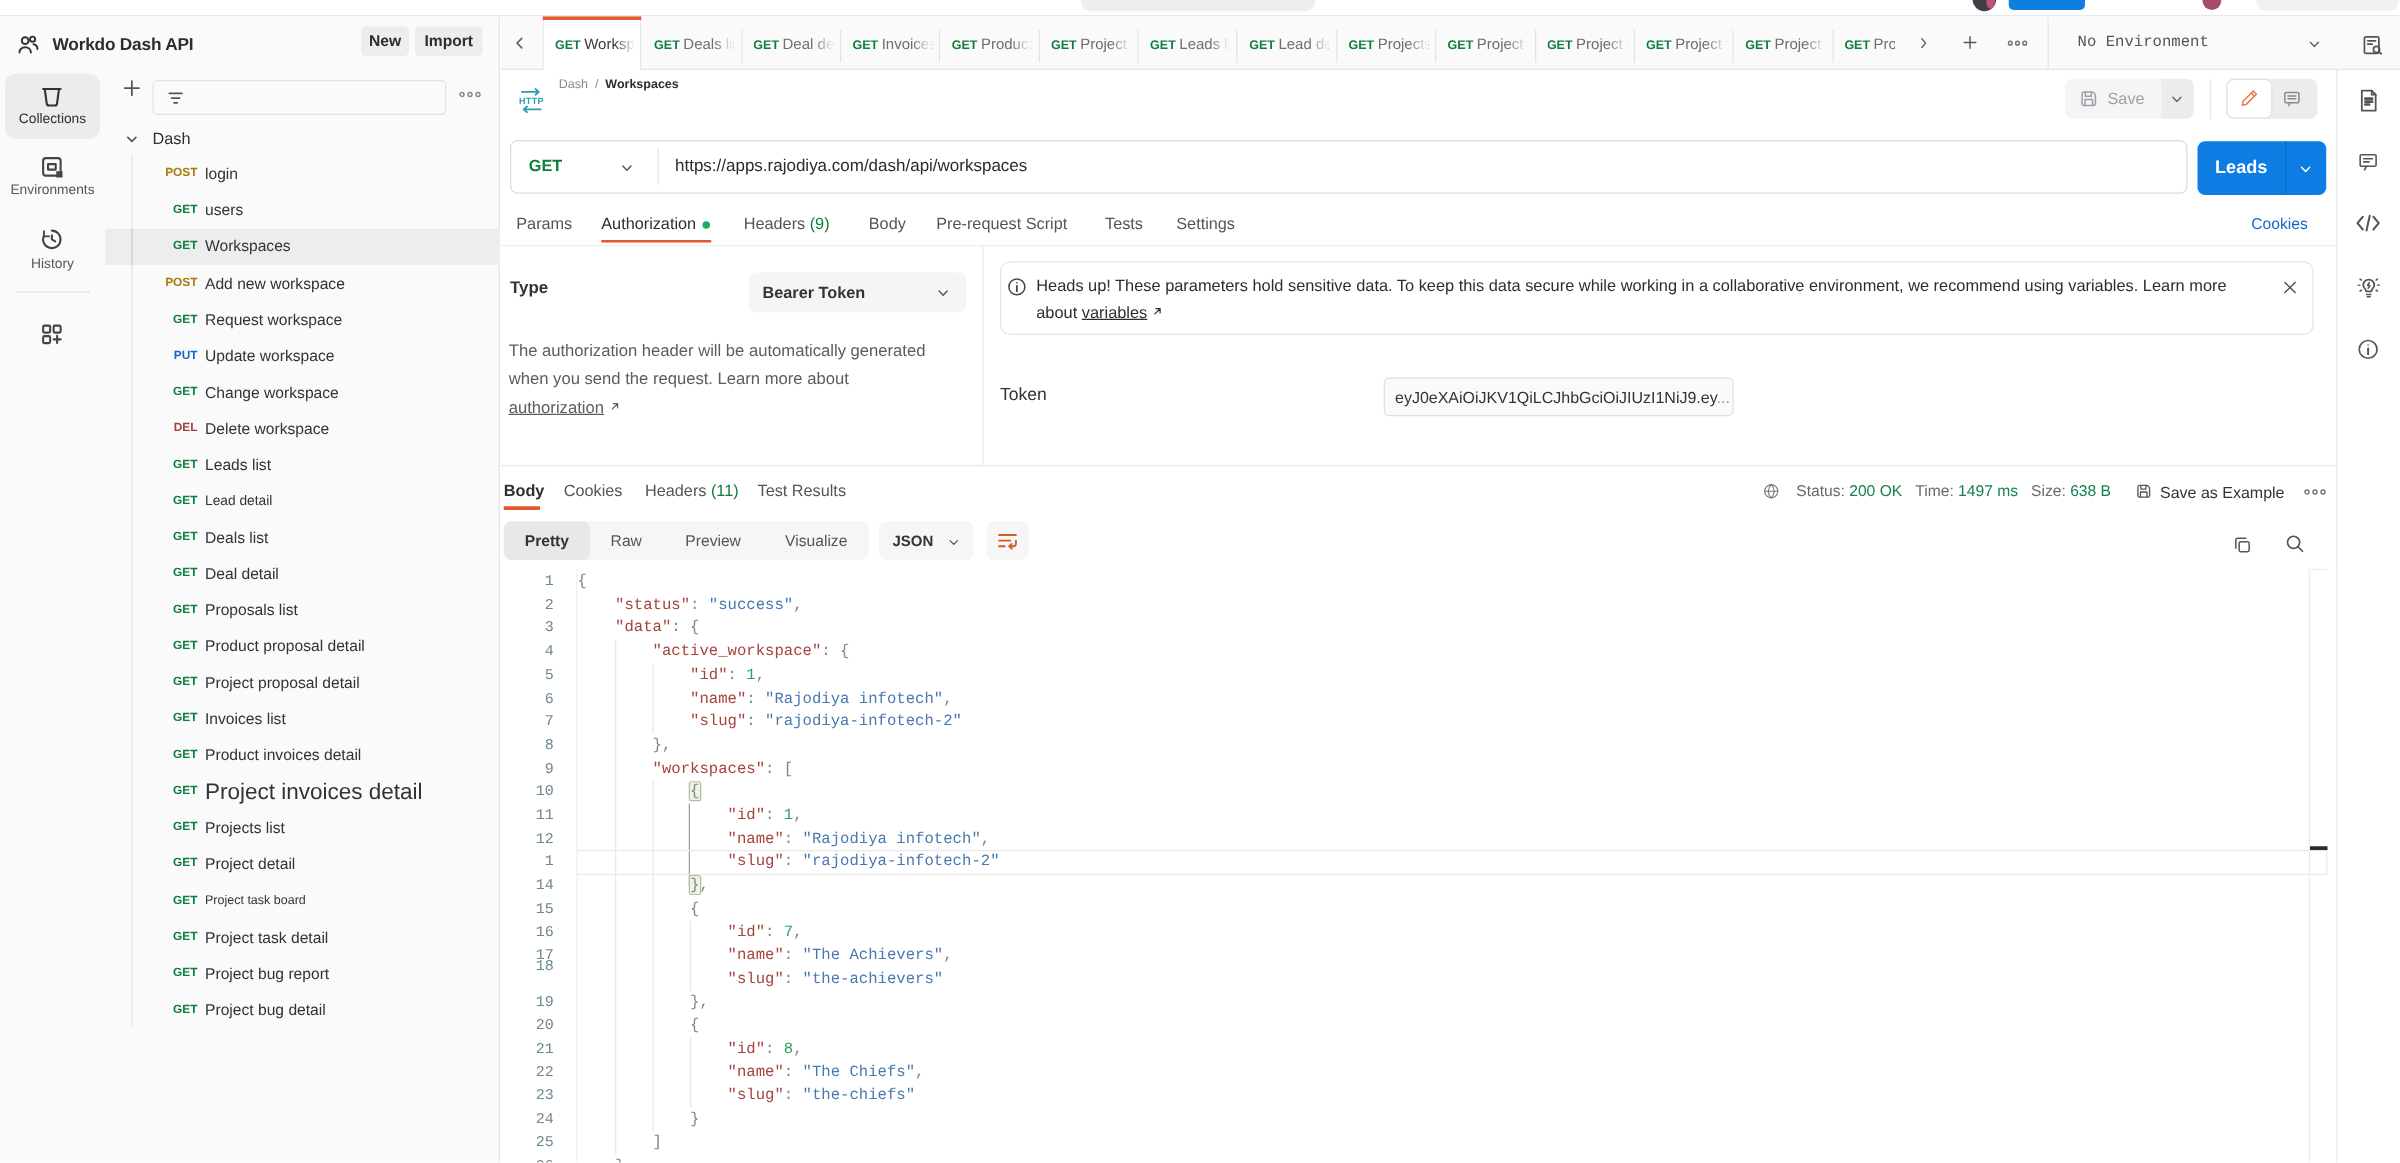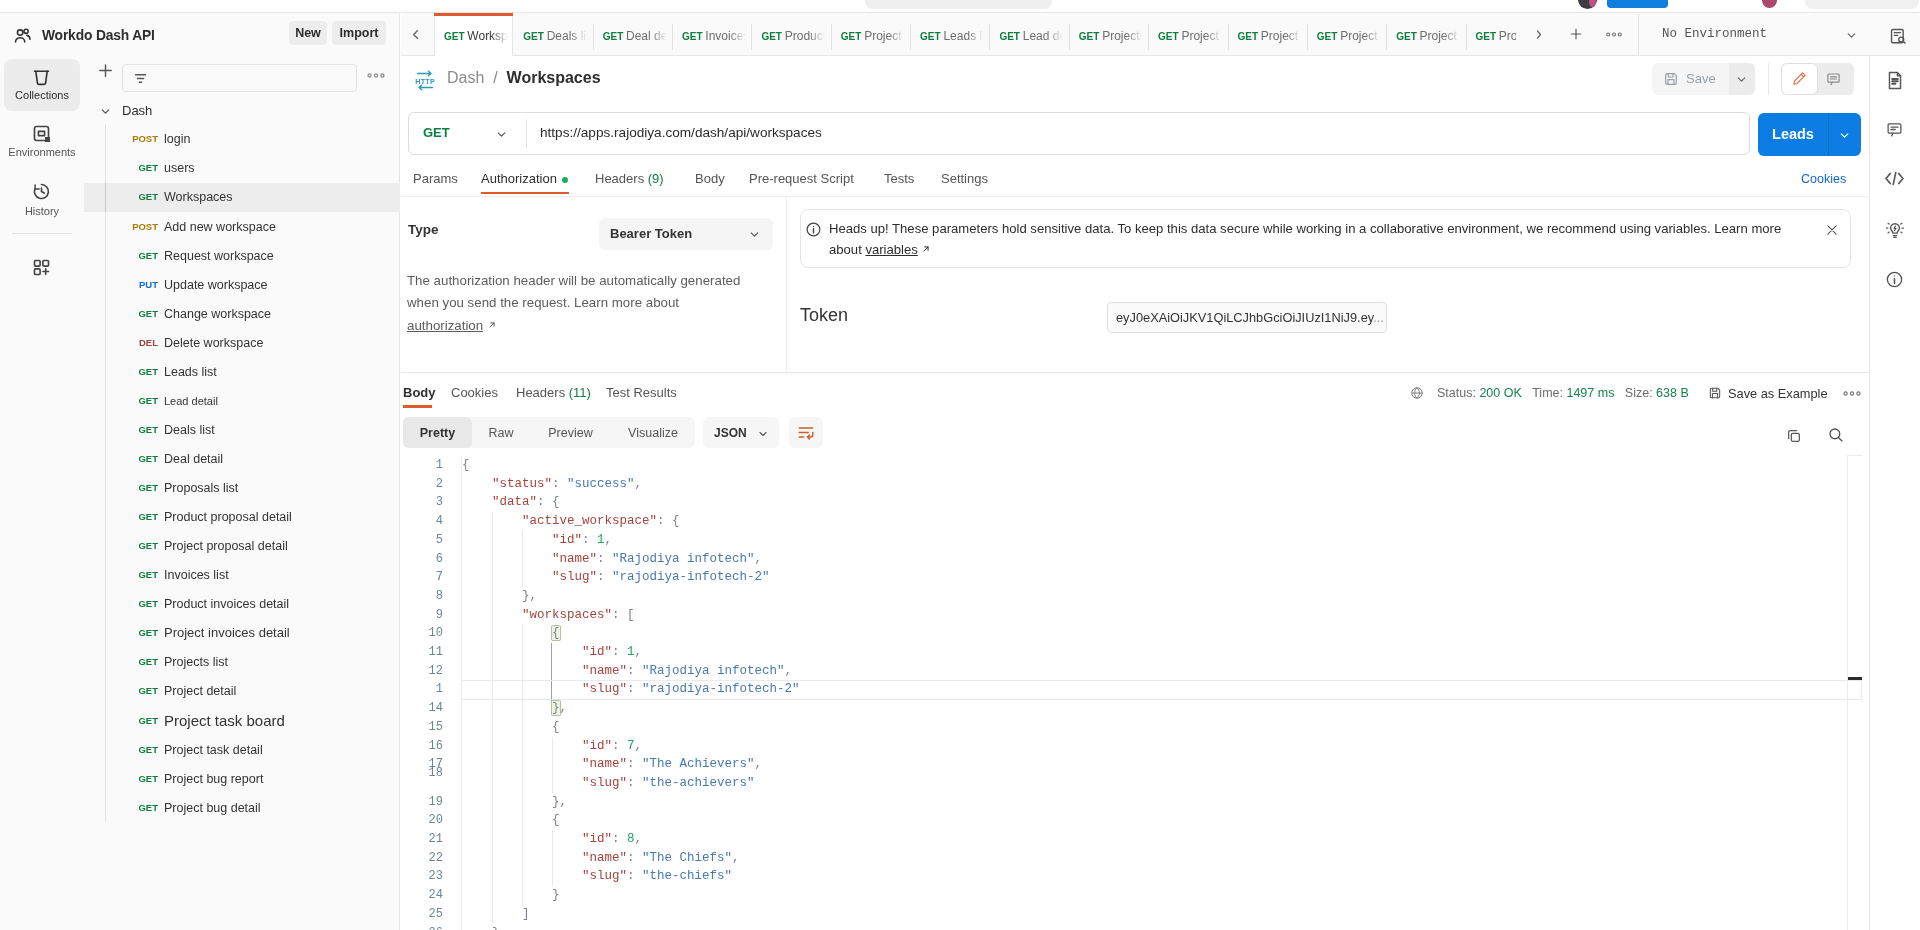--- a/index.html
+++ b/index.html
@@ -107,27 +107,27 @@
   <div class="a" style="left:164px;top:462.0px;height:26px;line-height:26px;font-size:12.5px;color:#333;">Proposals list</div>
   <div class="a" style="left:112px;top:491.1px;width:46px;height:26px;line-height:26px;text-align:right;font-size:9.5px;font-weight:bold;color:#0E7E3E;">GET</div>
   <div class="a" style="left:164px;top:491.1px;height:26px;line-height:26px;font-size:12.5px;color:#333;">Product proposal detail</div>
   <div class="a" style="left:112px;top:520.1px;width:46px;height:26px;line-height:26px;text-align:right;font-size:9.5px;font-weight:bold;color:#0E7E3E;">GET</div>
   <div class="a" style="left:164px;top:520.1px;height:26px;line-height:26px;font-size:12.5px;color:#333;">Project proposal detail</div>
   <div class="a" style="left:112px;top:549.2px;width:46px;height:26px;line-height:26px;text-align:right;font-size:9.5px;font-weight:bold;color:#0E7E3E;">GET</div>
   <div class="a" style="left:164px;top:549.2px;height:26px;line-height:26px;font-size:12.5px;color:#333;">Invoices list</div>
   <div class="a" style="left:112px;top:578.3px;width:46px;height:26px;line-height:26px;text-align:right;font-size:9.5px;font-weight:bold;color:#0E7E3E;">GET</div>
   <div class="a" style="left:164px;top:578.3px;height:26px;line-height:26px;font-size:12.5px;color:#333;">Product invoices detail</div>
   <div class="a" style="left:112px;top:607.3px;width:46px;height:26px;line-height:26px;text-align:right;font-size:9.5px;font-weight:bold;color:#0E7E3E;">GET</div>
-  <div class="a" style="left:164px;top:607.3px;height:26px;line-height:26px;font-size:13px;color:#333;">Project invoices detail</div>
+  <div class="a" style="left:164px;top:607.3px;height:26px;line-height:26px;font-size:18px;color:#333;">Project invoices detail</div>
   <div class="a" style="left:112px;top:636.4px;width:46px;height:26px;line-height:26px;text-align:right;font-size:9.5px;font-weight:bold;color:#0E7E3E;">GET</div>
   <div class="a" style="left:164px;top:636.4px;height:26px;line-height:26px;font-size:12.5px;color:#333;">Projects list</div>
   <div class="a" style="left:112px;top:665.4px;width:46px;height:26px;line-height:26px;text-align:right;font-size:9.5px;font-weight:bold;color:#0E7E3E;">GET</div>
   <div class="a" style="left:164px;top:665.4px;height:26px;line-height:26px;font-size:12.5px;color:#333;">Project detail</div>
   <div class="a" style="left:112px;top:694.5px;width:46px;height:26px;line-height:26px;text-align:right;font-size:9.5px;font-weight:bold;color:#0E7E3E;">GET</div>
-  <div class="a" style="left:164px;top:694.5px;height:26px;line-height:26px;font-size:15px;color:#333;">Project task board</div>
+  <div class="a" style="left:164px;top:694.5px;height:26px;line-height:26px;font-size:10px;color:#333;">Project task board</div>
   <div class="a" style="left:112px;top:723.6px;width:46px;height:26px;line-height:26px;text-align:right;font-size:9.5px;font-weight:bold;color:#0E7E3E;">GET</div>
   <div class="a" style="left:164px;top:723.6px;height:26px;line-height:26px;font-size:12.5px;color:#333;">Project task detail</div>
   <div class="a" style="left:112px;top:752.6px;width:46px;height:26px;line-height:26px;text-align:right;font-size:9.5px;font-weight:bold;color:#0E7E3E;">GET</div>
   <div class="a" style="left:164px;top:752.6px;height:26px;line-height:26px;font-size:12.5px;color:#333;">Project bug report</div>
   <div class="a" style="left:112px;top:781.7px;width:46px;height:26px;line-height:26px;text-align:right;font-size:9.5px;font-weight:bold;color:#0E7E3E;">GET</div>
   <div class="a" style="left:164px;top:781.7px;height:26px;line-height:26px;font-size:12.5px;color:#333;">Project bug detail</div>
 </div>
 
 <div class="a" style="left:401px;top:13px;width:1519px;height:43px;background:#fafafa;border-bottom:1px solid #e6e6e6;"></div>
 <svg class="a" style="left:408px;top:27px;" width="15" height="15" viewBox="0 0 24 24" fill="none" stroke="#666" stroke-width="2.2" stroke-linecap="round" stroke-linejoin="round">
@@ -258,21 +258,21 @@
       <circle cx="12" cy="7.5" r="0.8" fill="#555" stroke="none"></circle>
     </svg>
 
 <svg class="a" style="left:415px;top:70px;" width="20" height="21" viewBox="0 0 20 21">
       <g stroke="#2E9DB2" stroke-width="1.5" fill="none" stroke-linecap="round" stroke-linejoin="round">
         <path d="M2.5 3.5h13.5M16 3.5l-2.6-2.3M16 3.5l-2.6 2.3"></path>
         <path d="M17.5 17.5H4M4 17.5l2.6-2.3M4 17.5l2.6 2.3"></path>
       </g>
       <text x="0.2" y="13.5" font-size="7.2" font-weight="bold" fill="#2E9DB2" font-family="Liberation Sans" textLength="19.6">HTTP</text>
     </svg>
-<div class="a" style="left:447px;top:69px;height:18px;line-height:18px;font-size:16px;color:#8b8b8b;">Dash&nbsp;&nbsp;/&nbsp;&nbsp;<span style="color:#2d2d2d;font-weight:bold;">Workspaces</span></div>
+<div class="a" style="left:447px;top:59px;height:18px;line-height:18px;font-size:10px;color:#8b8b8b;">Dash&nbsp;&nbsp;/&nbsp;&nbsp;<span style="color:#2d2d2d;font-weight:bold;">Workspaces</span></div>
 <div class="a" style="left:1652px;top:63px;width:77px;height:32px;background:#f5f5f5;border-radius:6px 0 0 6px;"></div>
 <svg class="a" style="left:1663px;top:71px;" width="16" height="16" viewBox="0 0 24 24" fill="none" stroke="#9aa0a6" stroke-width="1.8" stroke-linecap="round" stroke-linejoin="round">
       <path d="M4 6a2 2 0 0 1 2-2h11l3 3v11a2 2 0 0 1-2 2H6a2 2 0 0 1-2-2z"></path>
       <path d="M8 4v5h7V4"></path>
       <path d="M7.5 20v-7h9v7"></path>
     </svg>
 <div class="a" style="left:1686px;top:70px;height:18px;line-height:18px;font-size:13px;color:#9aa0a6;">Save</div>
 <div class="a" style="left:1729px;top:63px;width:26px;height:32px;background:#ececec;border-radius:0 6px 6px 0;"></div>
 <svg class="a" style="left:1735px;top:73px;" width="13" height="13" viewBox="0 0 24 24" fill="none" stroke="#666" stroke-width="2.2" stroke-linecap="round" stroke-linejoin="round">
       <path d="M6 9l6 6 6-6"></path>
@@ -333,21 +333,21 @@
       <path d="M12 11v6" stroke-width="2"></path>
       <circle cx="12" cy="7.5" r="0.9" fill="#444" stroke="none"></circle>
     </svg>
 <div class="a" style="left:829px;top:218px;width:1000px;font-size:13.1px;line-height:21px;color:#2d2d2d;white-space:nowrap;">Heads up! These parameters hold sensitive data. To keep this data secure while working in a collaborative environment, we recommend using variables. Learn more<br>about <span style="text-decoration:underline;">variables</span> <svg style="display:inline" width="10" height="10" viewBox="0 0 24 24" fill="none" stroke="#2d2d2d" stroke-width="2.4" stroke-linecap="round" stroke-linejoin="round">
         <path d="M7 17L17 7M9 7h8v8"></path>
       </svg></div>
 <svg class="a" style="left:1825px;top:223px;" width="14" height="14" viewBox="0 0 24 24" fill="none" stroke="#555" stroke-width="2" stroke-linecap="round">
       <path d="M5 5l14 14M19 5L5 19"></path>
     </svg>
 
-<div class="a" style="left:800px;top:306px;height:18px;line-height:18px;font-size:18px;color:#333;">Token</div>
+<div class="a" style="left:800px;top:306px;height:18px;line-height:18px;font-size:14px;color:#333;">Token</div>
 <div class="a" style="left:1107px;top:302px;width:280px;height:31px;background:#fafafa;border:1px solid #e0e0e0;border-radius:4px;"></div>
 <div class="a" style="left:1116px;top:309px;height:17px;line-height:17px;font-size:12.8px;color:#333;">eyJ0eXAiOiJKV1QiLCJhbGciOiJIUzI1NiJ9.ey<span style="color:#999;">...</span></div>
 
 <div class="a" style="left:401px;top:372px;width:1468px;height:1px;background:#e8e8e8;"></div>
 <div class="a" style="left:403px;top:384px;height:18px;line-height:18px;font-size:13px;font-weight:bold;color:#2f2f2f;">Body</div>
 <div class="a" style="left:403px;top:405px;width:29px;height:2.5px;background:#E25A2B;"></div>
 <div class="a" style="left:451px;top:384px;height:18px;line-height:18px;font-size:13px;color:#555;">Cookies</div>
 <div class="a" style="left:516px;top:384px;height:18px;line-height:18px;font-size:13px;color:#555;">Headers <span style="color:#0E7E3E;">(11)</span></div>
 <div class="a" style="left:606px;top:384px;height:18px;line-height:18px;font-size:13px;color:#555;">Test Results</div>
 

